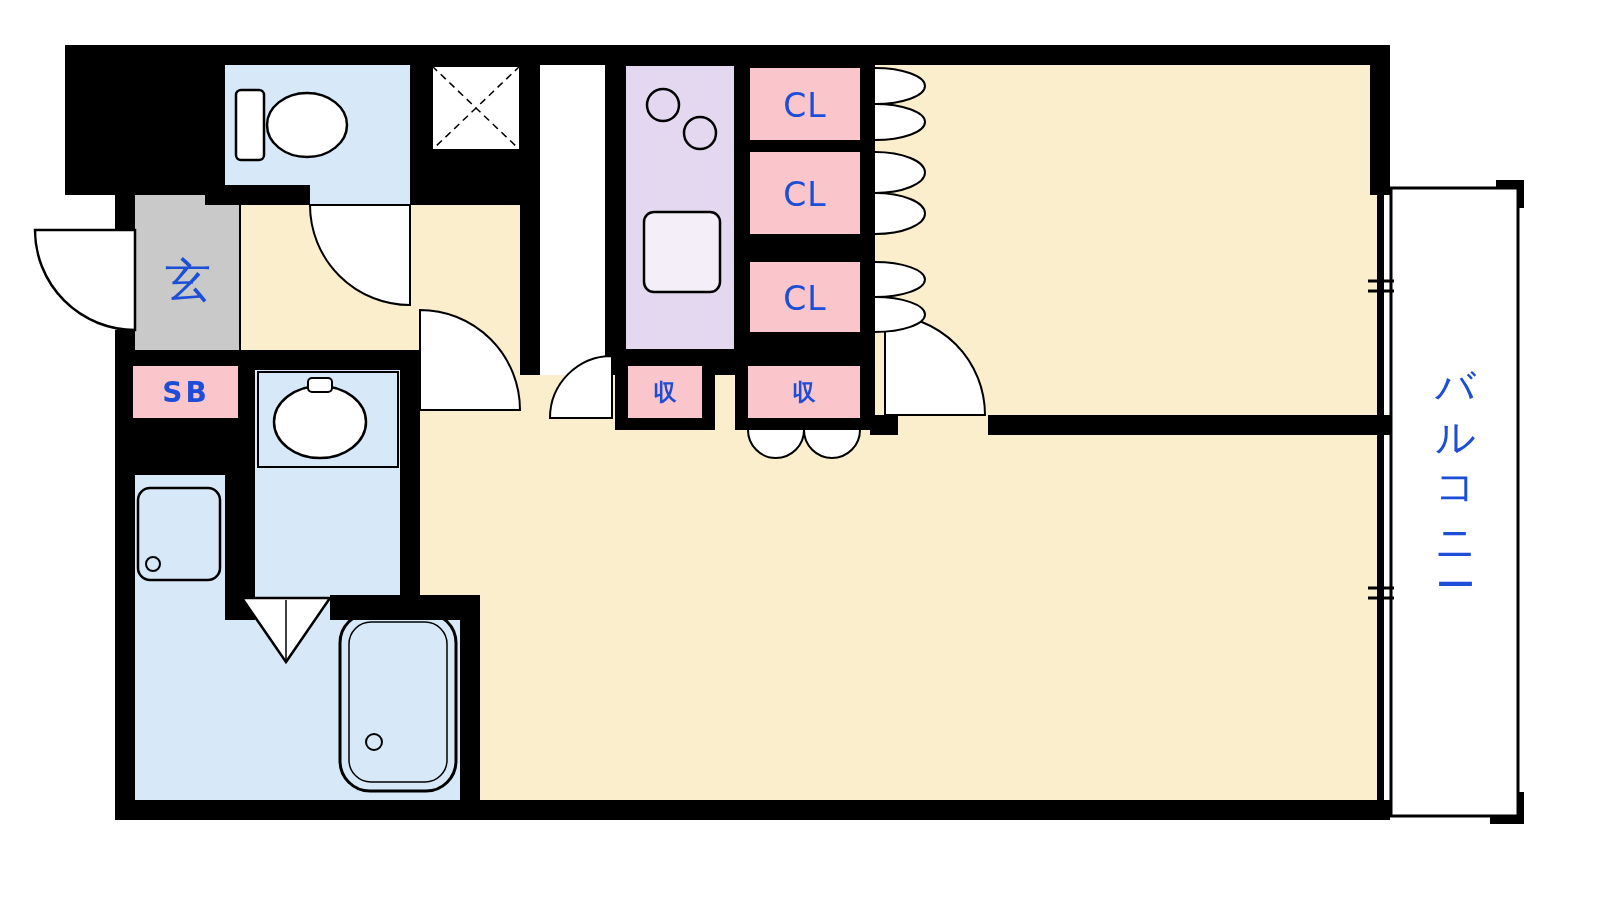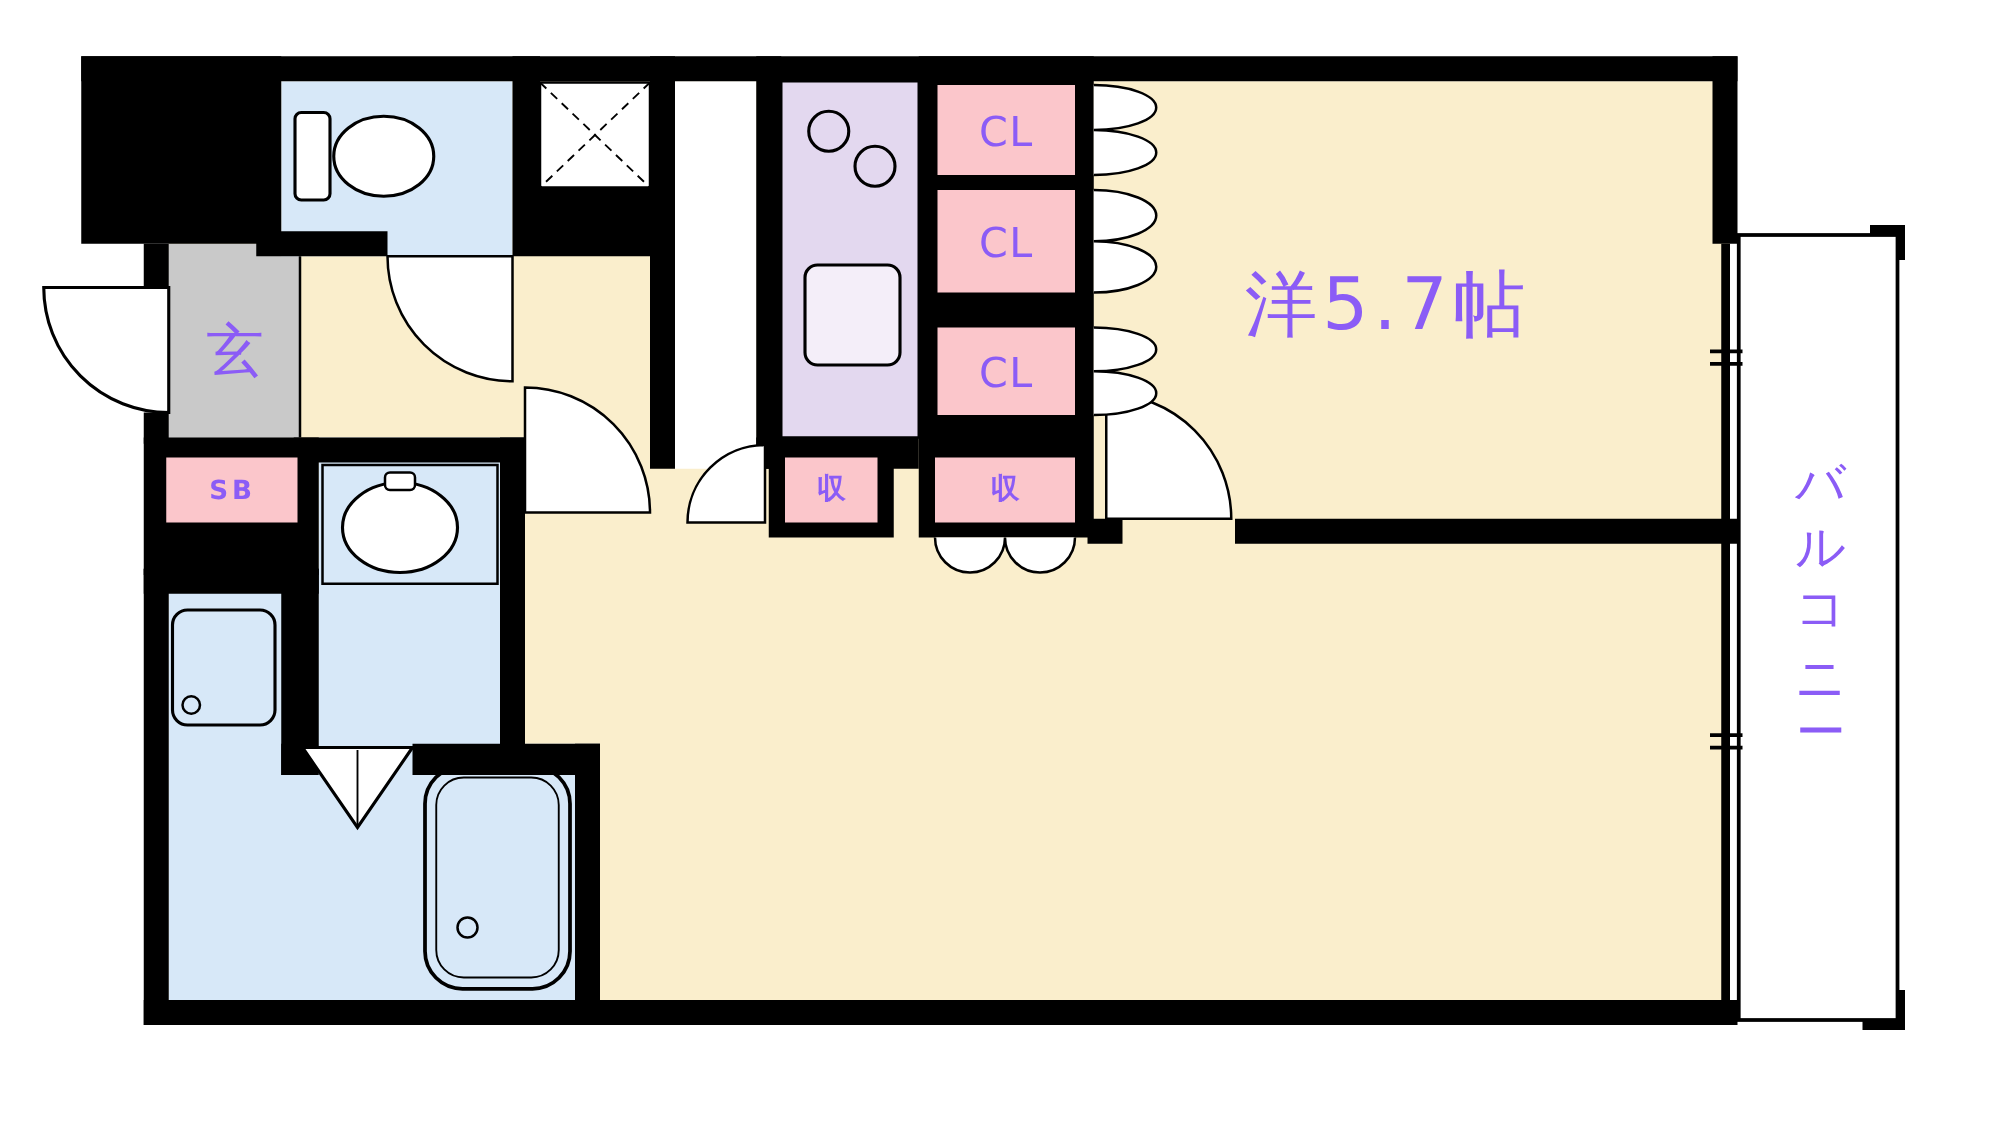--- a/index.html
+++ b/index.html
@@ -7,36 +7,36 @@
     position:relative;
     width:1600px;height:900px;
     background:#ffffff;
     font-family:"DejaVu Sans","Liberation Sans",sans-serif;
     overflow:hidden;
   }
   .plan-svg{position:absolute;left:0;top:0;width:1600px;height:900px;}
   .label{
     position:absolute;
     transform:translate(-50%,-50%);
-    color:#8b5cf6;
+    color:#1d4ed8;
     white-space:nowrap;
     line-height:1;
     font-family:"DejaVu Sans","Liberation Sans",sans-serif;
     text-align:center;
   }
   .label-western{left:1110px;top:243px;font-size:58px;font-weight:500;letter-spacing:4px;}
   .label-ldk{left:930px;top:628px;font-size:60px;font-weight:500;letter-spacing:4px;}
   .label-balcony{
     left:1456px;top:458px;
     font-size:40px;font-weight:500;
     writing-mode:vertical-rl;text-orientation:upright;
     letter-spacing:10px;
   }
   .label-genkan{left:188px;top:280px;font-size:46px;font-weight:500;}
-  .label-sb{left:186px;top:393px;font-size:21px;font-weight:700;letter-spacing:3px;}
+  .label-sb{left:186px;top:393px;font-size:28px;font-weight:700;letter-spacing:3px;}
   .label-cl{font-size:33px;font-weight:500;letter-spacing:1px;}
   .label-cl1{left:805px;top:105px;}
   .label-cl2{left:805px;top:194px;}
   .label-cl3{left:805px;top:298px;}
   .label-storage{font-size:23px;font-weight:600;}
   .label-storage-left{left:665px;top:392px;}
   .label-storage-right{left:804px;top:392px;}
 </style>
 </head>
 <body>
@@ -140,21 +140,20 @@
     <g>
       <rect x="1391" y="188" width="127" height="628" fill="#FFFFFF" stroke="#000" stroke-width="3"></rect>
       <line x1="1368" y1="281" x2="1394" y2="281" stroke="#000" stroke-width="3"></line>
       <line x1="1368" y1="291" x2="1394" y2="291" stroke="#000" stroke-width="3"></line>
       <line x1="1368" y1="588" x2="1394" y2="588" stroke="#000" stroke-width="3"></line>
       <line x1="1368" y1="598" x2="1394" y2="598" stroke="#000" stroke-width="3"></line>
       <line x1="240" y1="205" x2="240" y2="350" stroke="#000" stroke-width="2"></line>
     </g>
   </svg>
 
-  <div class="label label-western">洋5.7帖</div>
   <div class="label label-balcony">バルコニー</div>
   <div class="label label-genkan">玄</div>
   <div class="label label-sb">SB</div>
   <div class="label label-cl label-cl1">CL</div>
   <div class="label label-cl label-cl2">CL</div>
   <div class="label label-cl label-cl3">CL</div>
   <div class="label label-storage label-storage-left">収</div>
   <div class="label label-storage label-storage-right">収</div>
 
 </div>

